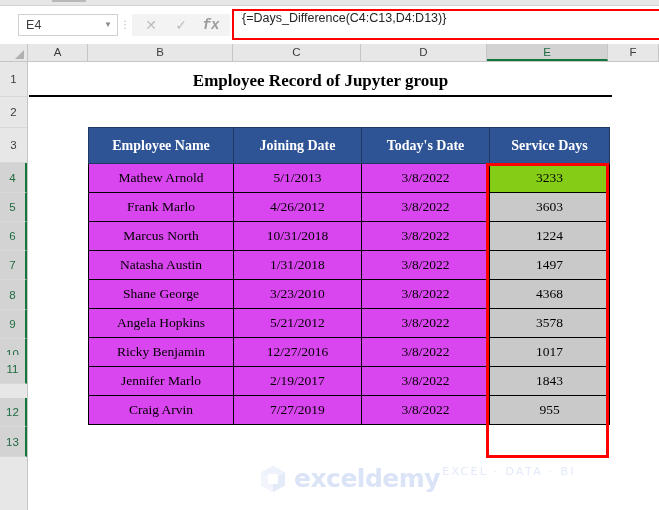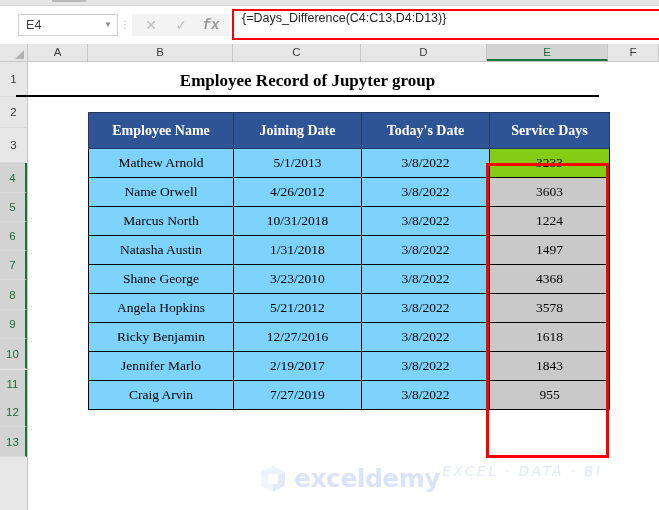--- a/index.html
+++ b/index.html
@@ -194,50 +194,50 @@
   .grid-surface {
     position: absolute;
     left: 29px; top: 62px;
     width: 630px; height: 448px;
     background: #ffffff;
   }
 
   
   .sheet-title {
     position: absolute;
-    left: 16px; top: 64px;
+    left: 29px; top: 64px;
     width: 583px; height: 33px;
     line-height: 33px;
     text-align: center;
     font-family: "Liberation Serif", serif;
     font-weight: bold;
     font-size: 17px;
     color: #000000;
     border-bottom: 2px solid #000000;
     box-sizing: border-box;
   }
 
   
   .data-table {
     position: absolute;
-    left: 88px; top: 112px;
+    left: 88px; top: 127px;
     border-collapse: collapse;
     table-layout: fixed;
     border-radius: 31px;
   }
   .data-table th, .data-table td {
     border: 1.3px solid #000000;
     padding: 0;
     height: 29px;
     text-align: center;
     vertical-align: middle;
     font-family: "Liberation Serif", serif;
     font-size: 13.5px;
     color: #000000;
-    background: #7dd3fc;
+    background: #d946ef;
     box-sizing: border-box;
   }
   .data-table th {
     background: #2f5496;
     color: #ffffff;
     font-weight: bold;
     font-size: 14px;
     height: 36px;
     border-color: #1f3864;
   }
@@ -273,26 +273,25 @@
   .wm-word {
     font-family: "DejaVu Sans", sans-serif;
     font-size: 25px;
     font-weight: bold;
     color: #dbe4f7;
     line-height: 26px;
     letter-spacing: -0.5px;
   }
   .wm-sub {
     font-family: "DejaVu Sans", sans-serif;
-    font-size: 14px;
+    font-size: 11px;
     color: #e2e9f8;
     letter-spacing: 2.3px;
     line-height: 11px;
     padding-left: 2px;
-    font-style: italic;
   }
 </style>
 </head>
 <body>
 
 <div class="ribbon-remnant"></div>
 
 <div class="formula-strip">
 
   <div class="name-box">
@@ -331,21 +330,21 @@
   <div class="row-head" style="top:0px;   height:35px; line-height:35px;">1</div>
   <div class="row-head" style="top:35px;  height:31px; line-height:31px;">2</div>
   <div class="row-head" style="top:66px;  height:35px; line-height:35px;">3</div>
   <div class="row-head selected" style="top:101px; height:30px; line-height:30px;">4</div>
   <div class="row-head selected" style="top:131px; height:29px; line-height:29px;">5</div>
   <div class="row-head selected" style="top:160px; height:29px; line-height:29px;">6</div>
   <div class="row-head selected" style="top:189px; height:29px; line-height:29px;">7</div>
   <div class="row-head selected" style="top:218px; height:30px; line-height:30px;">8</div>
   <div class="row-head selected" style="top:248px; height:29px; line-height:29px;">9</div>
   <div class="row-head selected" style="top:277px; height:30px; line-height:30px;">10</div>
-  <div class="row-head selected" style="top:308px; height:29px; line-height:29px;">11</div>
+  <div class="row-head selected" style="top:293px; height:29px; line-height:29px;">11</div>
   <div class="row-head selected" style="top:336px; height:29px; line-height:29px;">12</div>
   <div class="row-head selected" style="top:365px; height:30px; line-height:30px;">13</div>
 </div>
 
 <div class="grid-surface"></div>
 
 <div class="sheet-title">Employee Record of Jupyter group</div>
 
 <table class="data-table">
   <thead>
@@ -357,21 +356,21 @@
     </tr>
   </thead>
   <tbody>
     <tr>
       <td>Mathew Arnold</td>
       <td>5/1/2013</td>
       <td>3/8/2022</td>
       <td class="days-cell active-fill">3233</td>
     </tr>
     <tr>
-      <td>Name Orwell</td>
+      <td>Frank Marlo</td>
       <td>4/26/2012</td>
       <td>3/8/2022</td>
       <td class="days-cell selected-fill">3603</td>
     </tr>
     <tr>
       <td>Marcus North</td>
       <td>10/31/2018</td>
       <td>3/8/2022</td>
       <td class="days-cell selected-fill">1224</td>
     </tr>
@@ -390,21 +389,21 @@
     <tr>
       <td>Angela Hopkins</td>
       <td>5/21/2012</td>
       <td>3/8/2022</td>
       <td class="days-cell selected-fill">3578</td>
     </tr>
     <tr>
       <td>Ricky Benjamin</td>
       <td>12/27/2016</td>
       <td>3/8/2022</td>
-      <td class="days-cell selected-fill">1618</td>
+      <td class="days-cell selected-fill">1017</td>
     </tr>
     <tr>
       <td>Jennifer Marlo</td>
       <td>2/19/2017</td>
       <td>3/8/2022</td>
       <td class="days-cell selected-fill">1843</td>
     </tr>
     <tr>
       <td>Craig Arvin</td>
       <td>7/27/2019</td>

